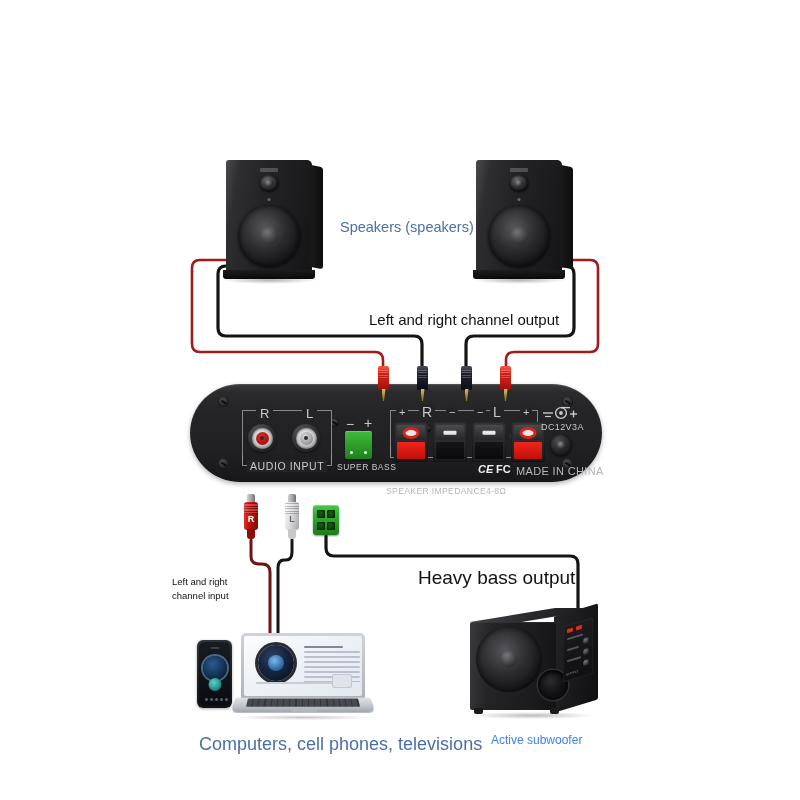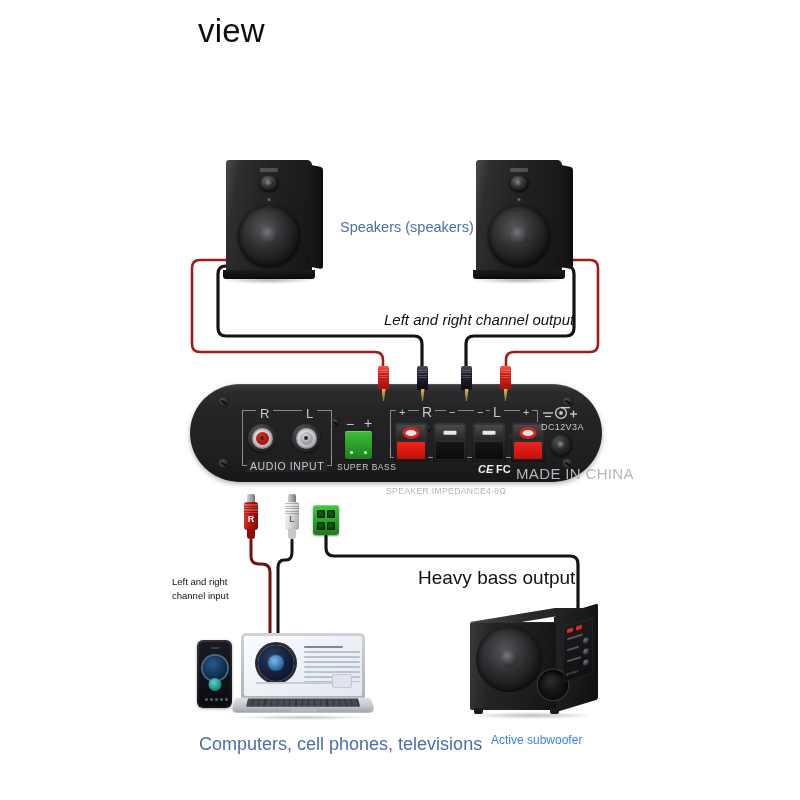--- a/index.html
+++ b/index.html
@@ -24,21 +24,21 @@
     letter-spacing: .2px;
   }
 
   
   .lbl { position: absolute; white-space: nowrap; }
   .lbl-blue  { color: #4a6fa8; text-align: center; }
   .lbl-dark  { color: #111; }
   .lbl-navy  { color: #3b82f6; }
 
   .lbl-speakers   { left: 340px; top: 219px;  font-size: 14.5px; }
-  .lbl-lrout      { left: 384px; top: 311px;  font-size: 15px; font-style: italic; }
+  .lbl-lrout      { left: 369px; top: 311px;  font-size: 15px; }
   .lbl-heavybass  { left: 418px; top: 567px;  font-size: 19px; }
   .lbl-lrin       { left: 172px; top: 575px;  font-size: 9.5px; width: 90px; white-space: normal; line-height: 1.45; }
   .lbl-computers  { left: 199px; top: 734px;  font-size: 18px; }
   .lbl-subwoofer  { left: 491px; top: 733px;  font-size: 12px; }
 
   
   svg.wires { position: absolute; inset: 0; width: 800px; height: 800px; pointer-events: none; }
 
   
   .bshelf { position: absolute; }
@@ -396,21 +396,20 @@
   .sw-feet i { position:absolute; width:9px; height:6px; background:#1a1a1c; border-radius:0 0 2px 2px; }
   .sw-shadow { position:absolute; left:0px; top:104px; width:124px; height:7px;
     background: radial-gradient(ellipse at 50% 50%, rgba(0,0,0,.26), rgba(0,0,0,0) 72%); }
 </style>
 </head>
 <body>
 
 <div id="stage">
 
   <div class="title">
-    <div>view</div>
   </div>
 
   <svg class="wires" viewBox="0 0 800 800">
 
     <path d="M 383 382 L 383 360 Q 383 352 375 352 L 200 352 Q 192 352 192 344 L 192 268 Q 192 260 200 260 L 232 260" fill="none" stroke="#a31a1a" stroke-width="2.6" stroke-linecap="round"></path>
 
     <path d="M 422 380 L 422 344 Q 422 336 414 336 L 226 336 Q 218 336 218 328 L 218 274 Q 218 266 226 266 L 244 266" fill="none" stroke="#141414" stroke-width="3.2" stroke-linecap="round"></path>
 
     <path d="M 466 380 L 466 344 Q 466 336 474 336 L 566 336 Q 574 336 574 328 L 574 274 Q 574 266 566 266 L 548 266" fill="none" stroke="#141414" stroke-width="3.2" stroke-linecap="round"></path>
 
@@ -521,21 +520,21 @@
     <div class="spk-term red" style="left:321px; top:38px;">
       <div class="lever">
           <i></i>
         </div>
         <div class="pad"></div>
     </div>
 
     <div class="amp-txt" style="left:196px; top:81px; font-size:8.6px; letter-spacing:.35px; color:#b6b6ba;margin-top:21px;">SPEAKER IMPEDANCE4-8Ω</div>
     <div class="amp-txt" style="left:288px; top:79px; font-size:11px; font-weight:700; color:#efefef; font-style:italic;">CE</div>
     <div class="amp-txt" style="left:306px; top:79px; font-size:11px; font-weight:700; color:#efefef;">FC</div>
-    <div class="amp-txt" style="left:326px; top:81px; font-size:15px; letter-spacing:.35px; color:#b6b6ba;">MADE IN CHINA</div>
+    <div class="amp-txt" style="left:326px; top:81px; font-size:11px; letter-spacing:.35px; color:#b6b6ba;">MADE IN CHINA</div>
 
     <svg class="dc-sym" style="left:350px; top:22px;" viewBox="0 0 40 16">
       <line x1="3" y1="7" x2="13" y2="7" stroke="#c9c9cd" stroke-width="1.4"></line>
       <line x1="5" y1="10.5" x2="11" y2="10.5" stroke="#c9c9cd" stroke-width="1.2"></line>
       <circle cx="21" cy="7" r="5.4" fill="none" stroke="#c9c9cd" stroke-width="1.4"></circle>
       <circle cx="21" cy="7" r="1.9" fill="#c9c9cd"></circle>
       <line x1="21" y1="1.6" x2="30" y2="1.6" stroke="#c9c9cd" stroke-width="1.4"></line>
       <line x1="30" y1="8" x2="37" y2="8" stroke="#c9c9cd" stroke-width="1.4"></line>
       <line x1="33.5" y1="4.6" x2="33.5" y2="11.4" stroke="#c9c9cd" stroke-width="1.4"></line>
     </svg>

